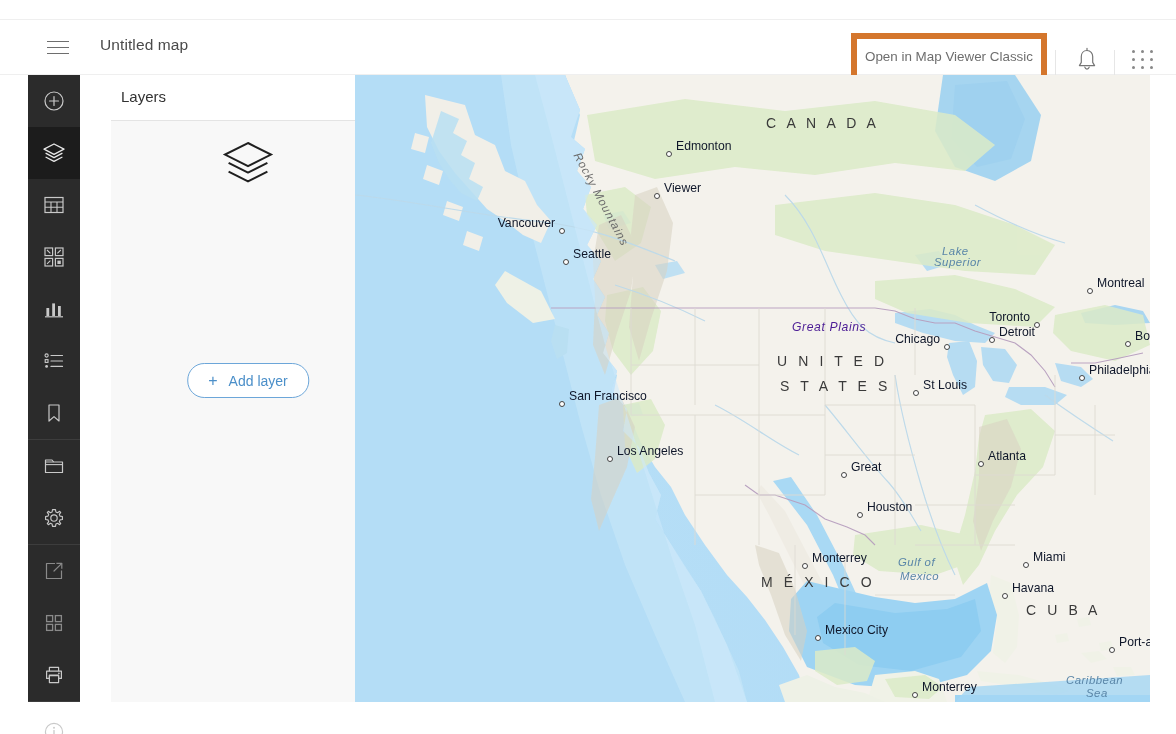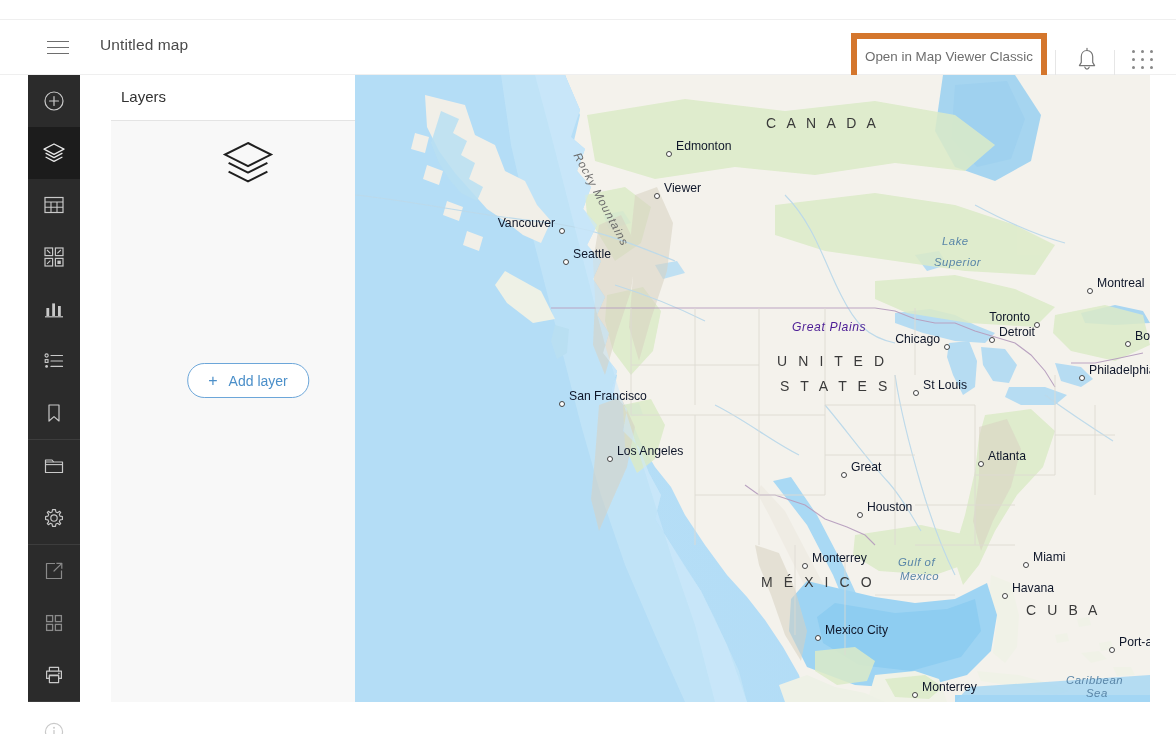--- a/index.html
+++ b/index.html
@@ -584,21 +584,21 @@
         <div class="city-dot" style="left: 557px; top: 617px;"></div>
         <div class="map-label city-name" style="left: 567px; top: 612px; transform: translate(0px, -50%);">Monterrey</div>
         <div class="city-dot" style="left: 754px; top: 572px;"></div>
         <div class="map-label city-name" style="left: 764px; top: 567px; transform: translate(0px, -50%);">Port-au-Prince</div>
         <div class="map-label country-name" style="left: 411px; top: 48px; transform: translate(0px, -50%);">C A N A D A</div>
         <div class="map-label country-name" style="left: 422px; top: 286px; transform: translate(0px, -50%);">U N I T E D</div>
         <div class="map-label country-name" style="left: 425px; top: 311px; transform: translate(0px, -50%);">S T A T E S</div>
         <div class="map-label country-name" style="left: 406px; top: 507px; transform: translate(0px, -50%);">M É X I C O</div>
         <div class="map-label country-name" style="left: 671px; top: 535px; transform: translate(0px, -50%);">C U B A</div>
         <div class="map-label region-name" style="left: 437px; top: 252px; transform: translate(0px, -50%);">Great Plains</div>
-        <div class="map-label water-name" style="left: 587px; top: 166px; transform: translate(0px, -50%);">Lake</div>
+        <div class="map-label water-name" style="left: 587px; top: 176px; transform: translate(0px, -50%);">Lake</div>
         <div class="map-label water-name" style="left: 579px; top: 187px; transform: translate(0px, -50%);">Superior</div>
         <div class="map-label water-name" style="left: 543px; top: 487px; transform: translate(0px, -50%);">Gulf of</div>
         <div class="map-label water-name" style="left: 545px; top: 501px; transform: translate(0px, -50%);">Mexico</div>
         <div class="map-label water-name" style="left: 711px; top: 605px; transform: translate(0px, -50%);">Caribbean</div>
         <div class="map-label water-name" style="left: 731px; top: 618px; transform: translate(0px, -50%);">Sea</div>
       </div>
 
     <div class="map-label range-name" style="left:228px; top:75px; transform: rotate(62deg); transform-origin: left top;">Rocky Mountains</div>
   </div>
 

